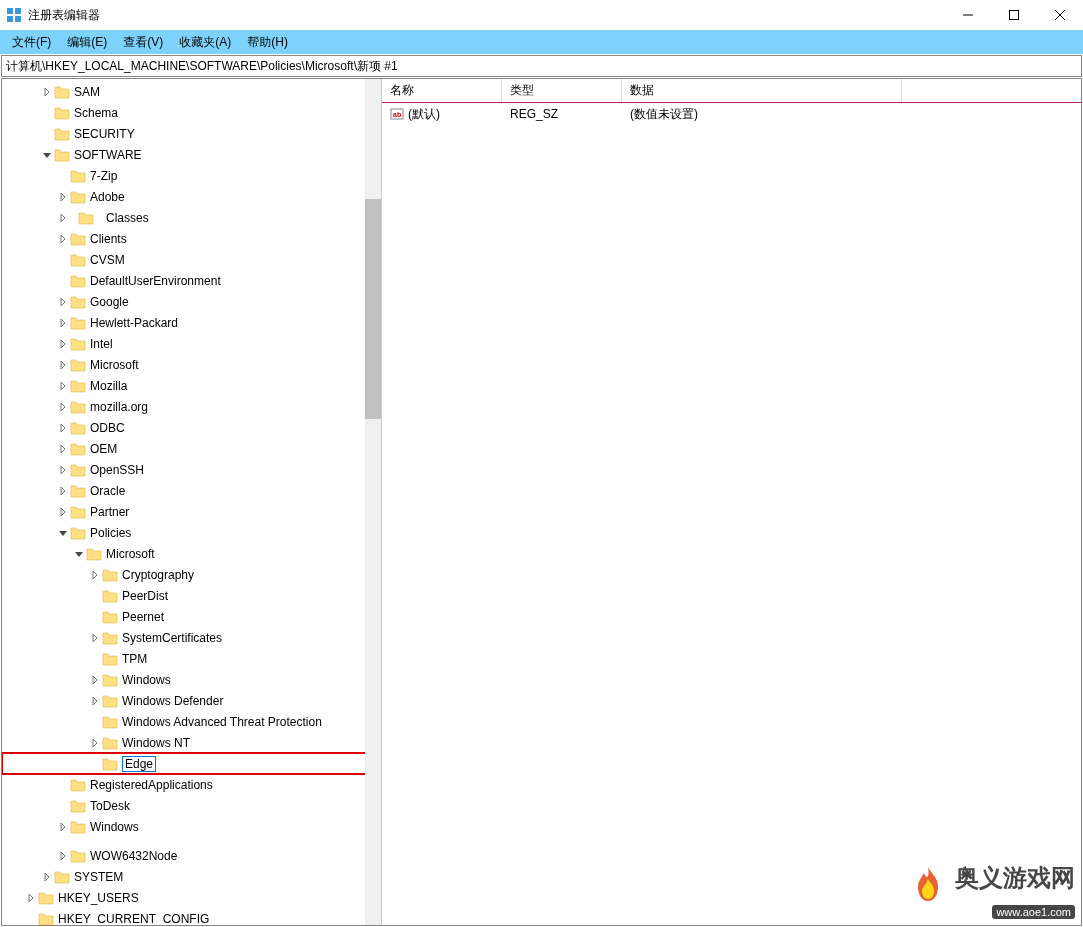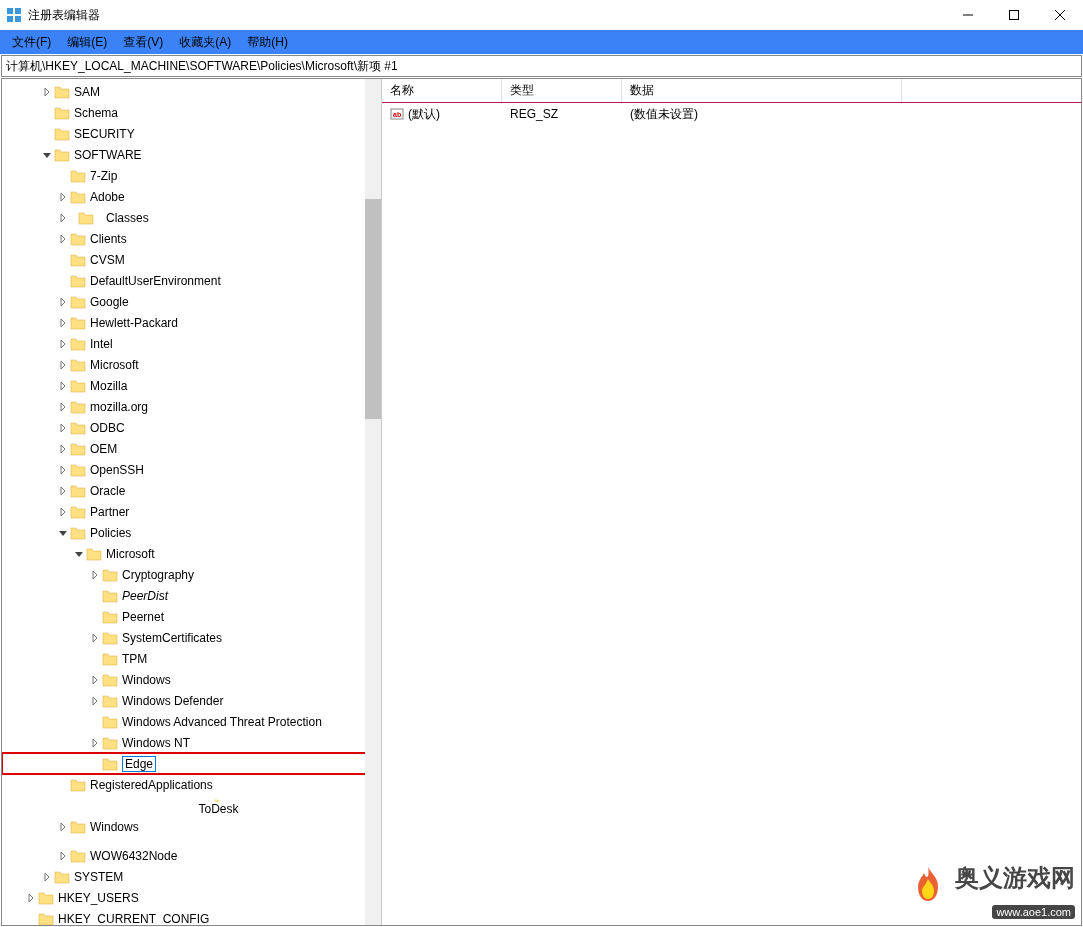--- a/index.html
+++ b/index.html
@@ -2,21 +2,21 @@
 <html><head>
 <meta charset="utf-8">
 <style>
 * { box-sizing: border-box; margin: 0; padding: 0; }
 body { font-family: "Microsoft YaHei", "Segoe UI", Tahoma, sans-serif; font-size: 12px; color: #000; background: #fff; width: 1083px; height: 927px; overflow: hidden; display: flex; flex-direction: column; position: relative; }
 .titlebar { height: 30px; display: flex; align-items: center; padding-left: 6px; background: #fff; }
 .titlebar-icon { width: 16px; height: 16px; margin-right: 6px; }
 .titlebar-text { flex: 1; font-size: 12px; }
 .win-controls { display: flex; }
 .win-btn { width: 46px; height: 30px; display: flex; align-items: center; justify-content: center; }
-.menubar { height: 24px; display: flex; align-items: center; padding: 0 4px; background: #3b82f6; }
+.menubar { height: 24px; display: flex; align-items: center; padding: 0 4px; background: #7dd3fc; }
 .menu-item { padding: 2px 8px; font-size: 12px; }
 .addressbar { height: 22px; border: 1px solid #888; margin: 1px; display: flex; align-items: center; padding: 0 4px; font-size: 12px; background: #fff; }
 .content { flex: 1; display: flex; border: 1px solid #888; margin: 0 1px 1px 1px; min-height: 0; }
 .tree-pane { width: 380px; overflow: hidden; position: relative; border-right: 1px solid #ccc; }
 .tree-scroll { position: absolute; inset: 0; overflow-y: auto; padding: 2px 0; }
 .tree-scrollbar { position: absolute; right: 0; top: 0; width: 16px; height: 100%; background: #f0f0f0; }
 .tree-thumb { position: absolute; right: 0; width: 16px; background: #c0c0c0; }
 .tree-row { height: 21px; display: flex; align-items: center; white-space: nowrap; }
 .tree-row.highlight { outline: 2px solid #d00; outline-offset: -1px; }
 .expander { width: 14px; height: 14px; display: flex; align-items: center; justify-content: center; cursor: pointer; font-size: 10px; color: #666; user-select: none; }
@@ -324,21 +324,21 @@
           <span class="expander">
             <svg width="8" height="8" viewBox="0 0 8 8">
               <path d="M2 0 L6 4 L2 8 Z" fill="none" stroke="#777"></path>
             </svg>
           </span>
           <svg class="folder-icon" viewBox="0 0 16 14">
             <path d="M1 3 L1 13 L15 13 L15 4 L7 4 L6 2 L1 2 Z" fill="#ffe083" stroke="#d6a92c" stroke-width="0.5"></path>
           </svg>
           <span class="node-label">Cryptography</span>
         </div>
-        <div class="tree-row" style="padding-left: 86px; font-style: italic;">
+        <div class="tree-row" style="padding-left: 86px;">
           <span class="expander empty"></span>
           <svg class="folder-icon" viewBox="0 0 16 14">
             <path d="M1 3 L1 13 L15 13 L15 4 L7 4 L6 2 L1 2 Z" fill="#ffe083" stroke="#d6a92c" stroke-width="0.5"></path>
           </svg>
           <span class="node-label">PeerDist</span>
         </div>
         <div class="tree-row" style="padding-left: 86px;">
           <span class="expander empty"></span>
           <svg class="folder-icon" viewBox="0 0 16 14">
             <path d="M1 3 L1 13 L15 13 L15 4 L7 4 L6 2 L1 2 Z" fill="#ffe083" stroke="#d6a92c" stroke-width="0.5"></path>
@@ -410,21 +410,21 @@
           </svg>
           <span class="node-label editing">Edge</span>
         </div>
         <div class="tree-row" style="padding-left: 54px;">
           <span class="expander empty"></span>
           <svg class="folder-icon" viewBox="0 0 16 14">
             <path d="M1 3 L1 13 L15 13 L15 4 L7 4 L6 2 L1 2 Z" fill="#ffe083" stroke="#d6a92c" stroke-width="0.5"></path>
           </svg>
           <span class="node-label">RegisteredApplications</span>
         </div>
-        <div class="tree-row" style="padding-left: 54px; flex-direction: column;">
+        <div class="tree-row" style="padding-left: 54px;">
           <span class="expander empty"></span>
           <svg class="folder-icon" viewBox="0 0 16 14">
             <path d="M1 3 L1 13 L15 13 L15 4 L7 4 L6 2 L1 2 Z" fill="#ffe083" stroke="#d6a92c" stroke-width="0.5"></path>
           </svg>
           <span class="node-label">ToDesk</span>
         </div>
         <div class="tree-row" style="padding-left: 54px;">
           <span class="expander">
             <svg width="8" height="8" viewBox="0 0 8 8">
               <path d="M2 0 L6 4 L2 8 Z" fill="none" stroke="#777"></path>

